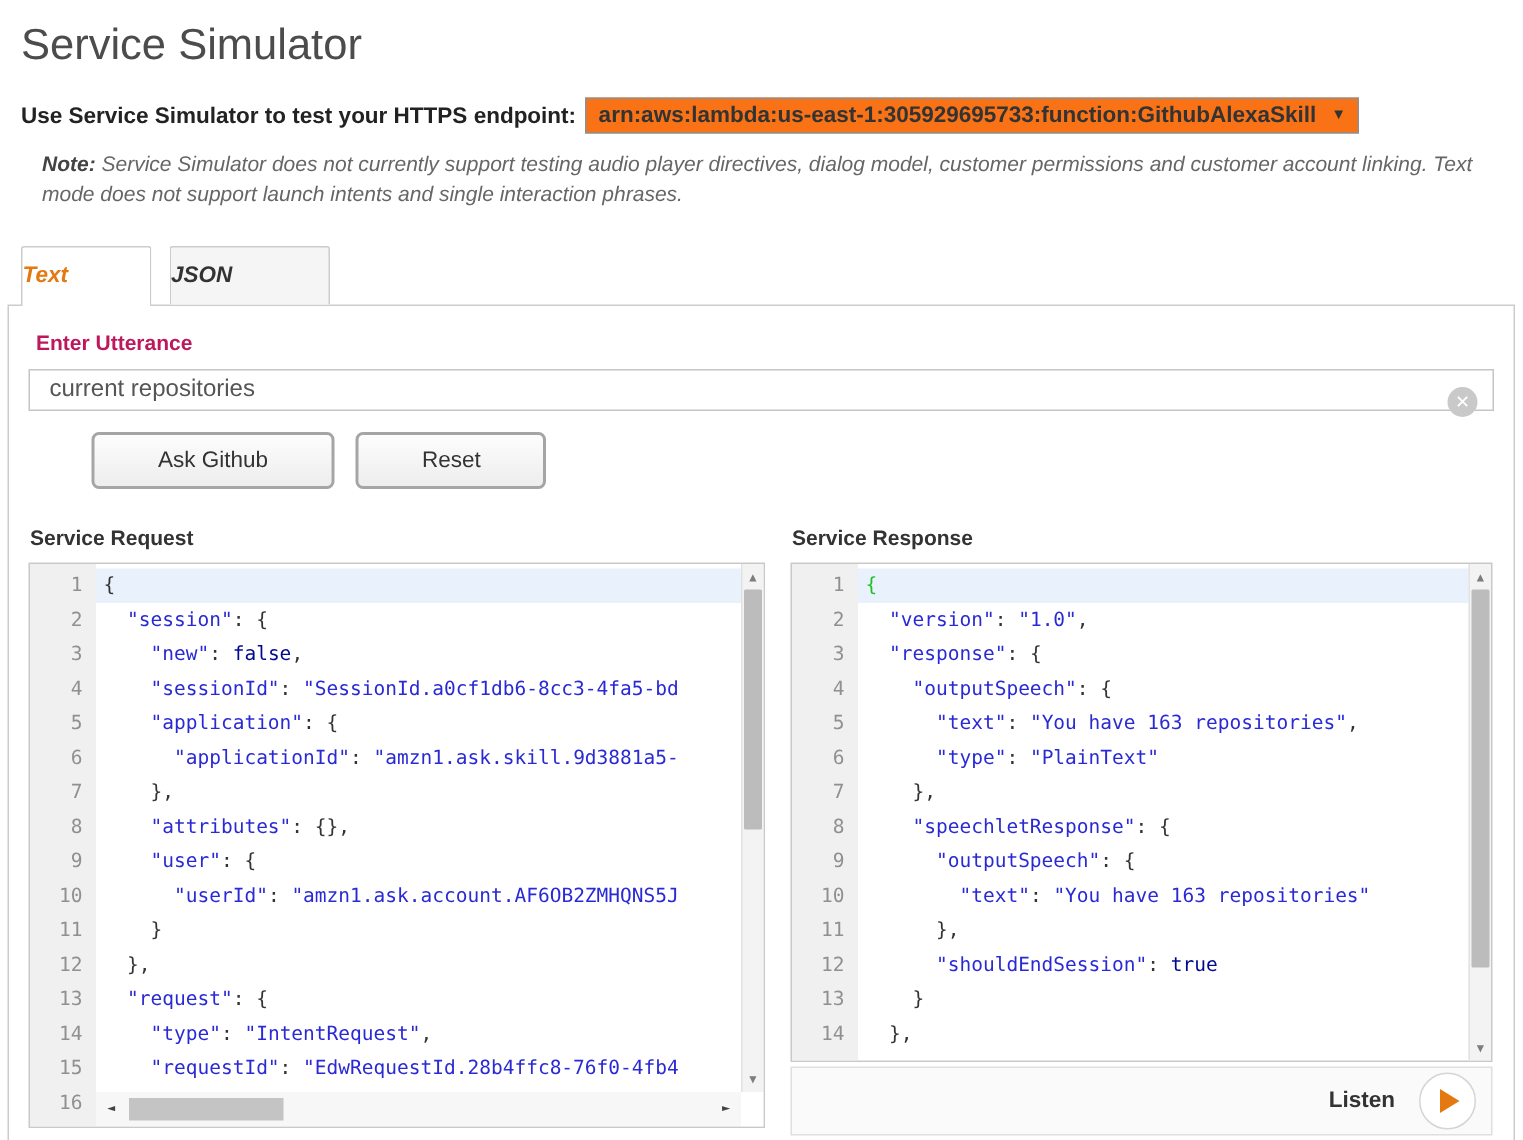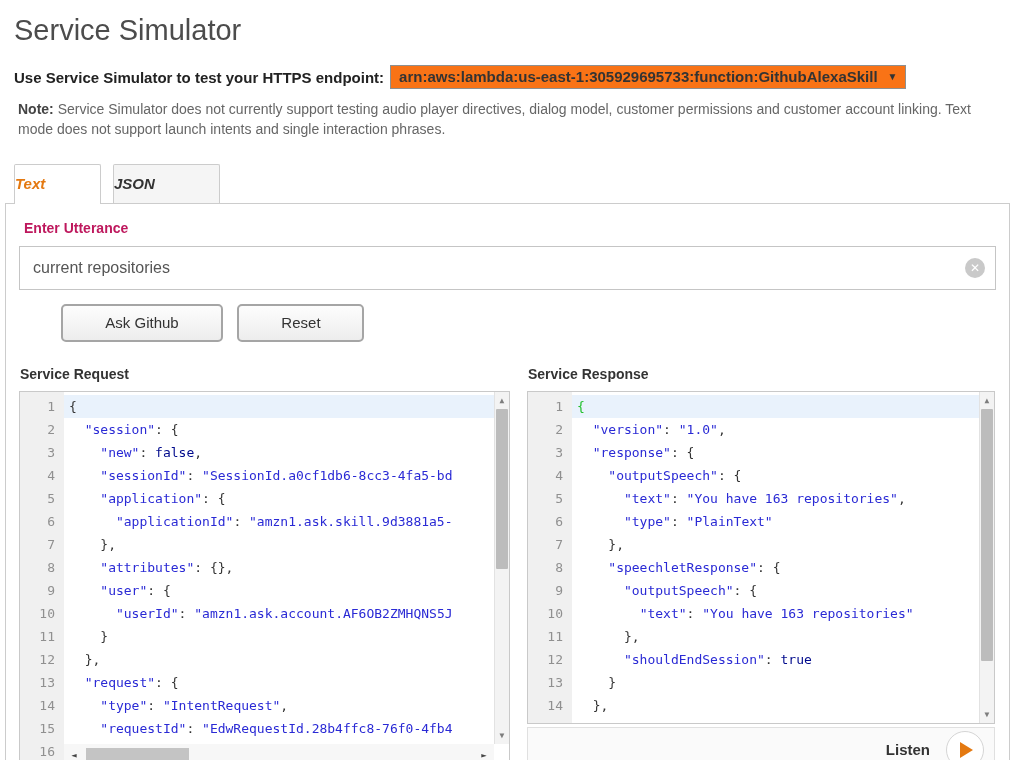--- a/index.html
+++ b/index.html
@@ -7,34 +7,34 @@
   .page { width:1015px; padding:6px 14px 8px 14px; }
 
   h1.page-title { font-size:29px; font-weight:400; color:#4c4c4c; margin:8px 0 18px 0; }
 
   .endpoint-row { display:flex; align-items:center; margin:0 0 10px 0; }
   .endpoint-label { font-size:15px; font-weight:bold; color:#222; margin-right:6px; }
   .endpoint-select { display:inline-flex; align-items:center; border:1px solid #8d9091; padding:2px 8px 3px 8px; cursor:pointer; background:#f97316; }
   .endpoint-select .val { font-size:15px; font-weight:bold; color:#333; }
   .endpoint-select .arrow { font-size:10px; color:#333; margin-left:10px; }
 
-  .note { font-size:14px; color:#666; line-height:1.45; margin:0 0 24px 4px; max-width:995px; }
+  .note { font-size:14px; color:#666; line-height:1.45; margin:0 0 24px 14px; max-width:995px;font-style:italic; }
   .note b { color:#444; }
 
   .tabs { display:flex; position:relative; z-index:2; padding-left:0; }
   .tab { font-size:15px; font-weight:bold; padding:10px 0 11px 0; width:87px; text-align:left;
          border:1px solid #ccc; border-bottom:none; border-radius:2px 2px 0 0; cursor:pointer;font-style:italic; }
   .tab.active { background:#fff; color:#e47911; margin-bottom:-1px; padding-bottom:12px; }
   .tab.inactive { background:#f5f5f5; color:#333; margin-left:12px; width:107px; }
 
   .container { border:1px solid #ccc; margin:0 -9px; padding:14px 13px 12px 13px; position:relative; z-index:1; background:#fff; }
 
   .utterance-label { font-size:14px; font-weight:bold; color:#be185d; margin:2px 0 10px 5px; }
   .utterance-wrap { position:relative; margin:0 0 14px 0; }
-  .utterance-input { width:100%; height:44px; border:1px solid #c5c5c5; font-family:"Liberation Sans",sans-serif;
+  .utterance-input { width:100%; height:28px; border:1px solid #c5c5c5; font-family:"Liberation Sans",sans-serif;
                      font-size:16px; color:#555; padding:0 44px 0 13px; outline:none; }
   .clear-btn { position:absolute; right:11px; top:12px; width:20px; height:20px; border-radius:50%;
                background:#c9c9c9; color:#fff; font-size:12px; font-weight:bold; line-height:20px;
                text-align:center; cursor:pointer; }
 
   .btn-row { margin:0 0 24px 0; }
   .sim-btn { font-family:"Liberation Sans",sans-serif; font-size:15px; color:#333; border:2px solid #a5a5a5;
              border-radius:5px; background:linear-gradient(#fdfdfd,#ededed); height:38px; margin-right:10px; cursor:pointer; }
   .btn-ask { width:162px;margin-left:42px; }
   .btn-reset { width:127px;text-align:center; }

